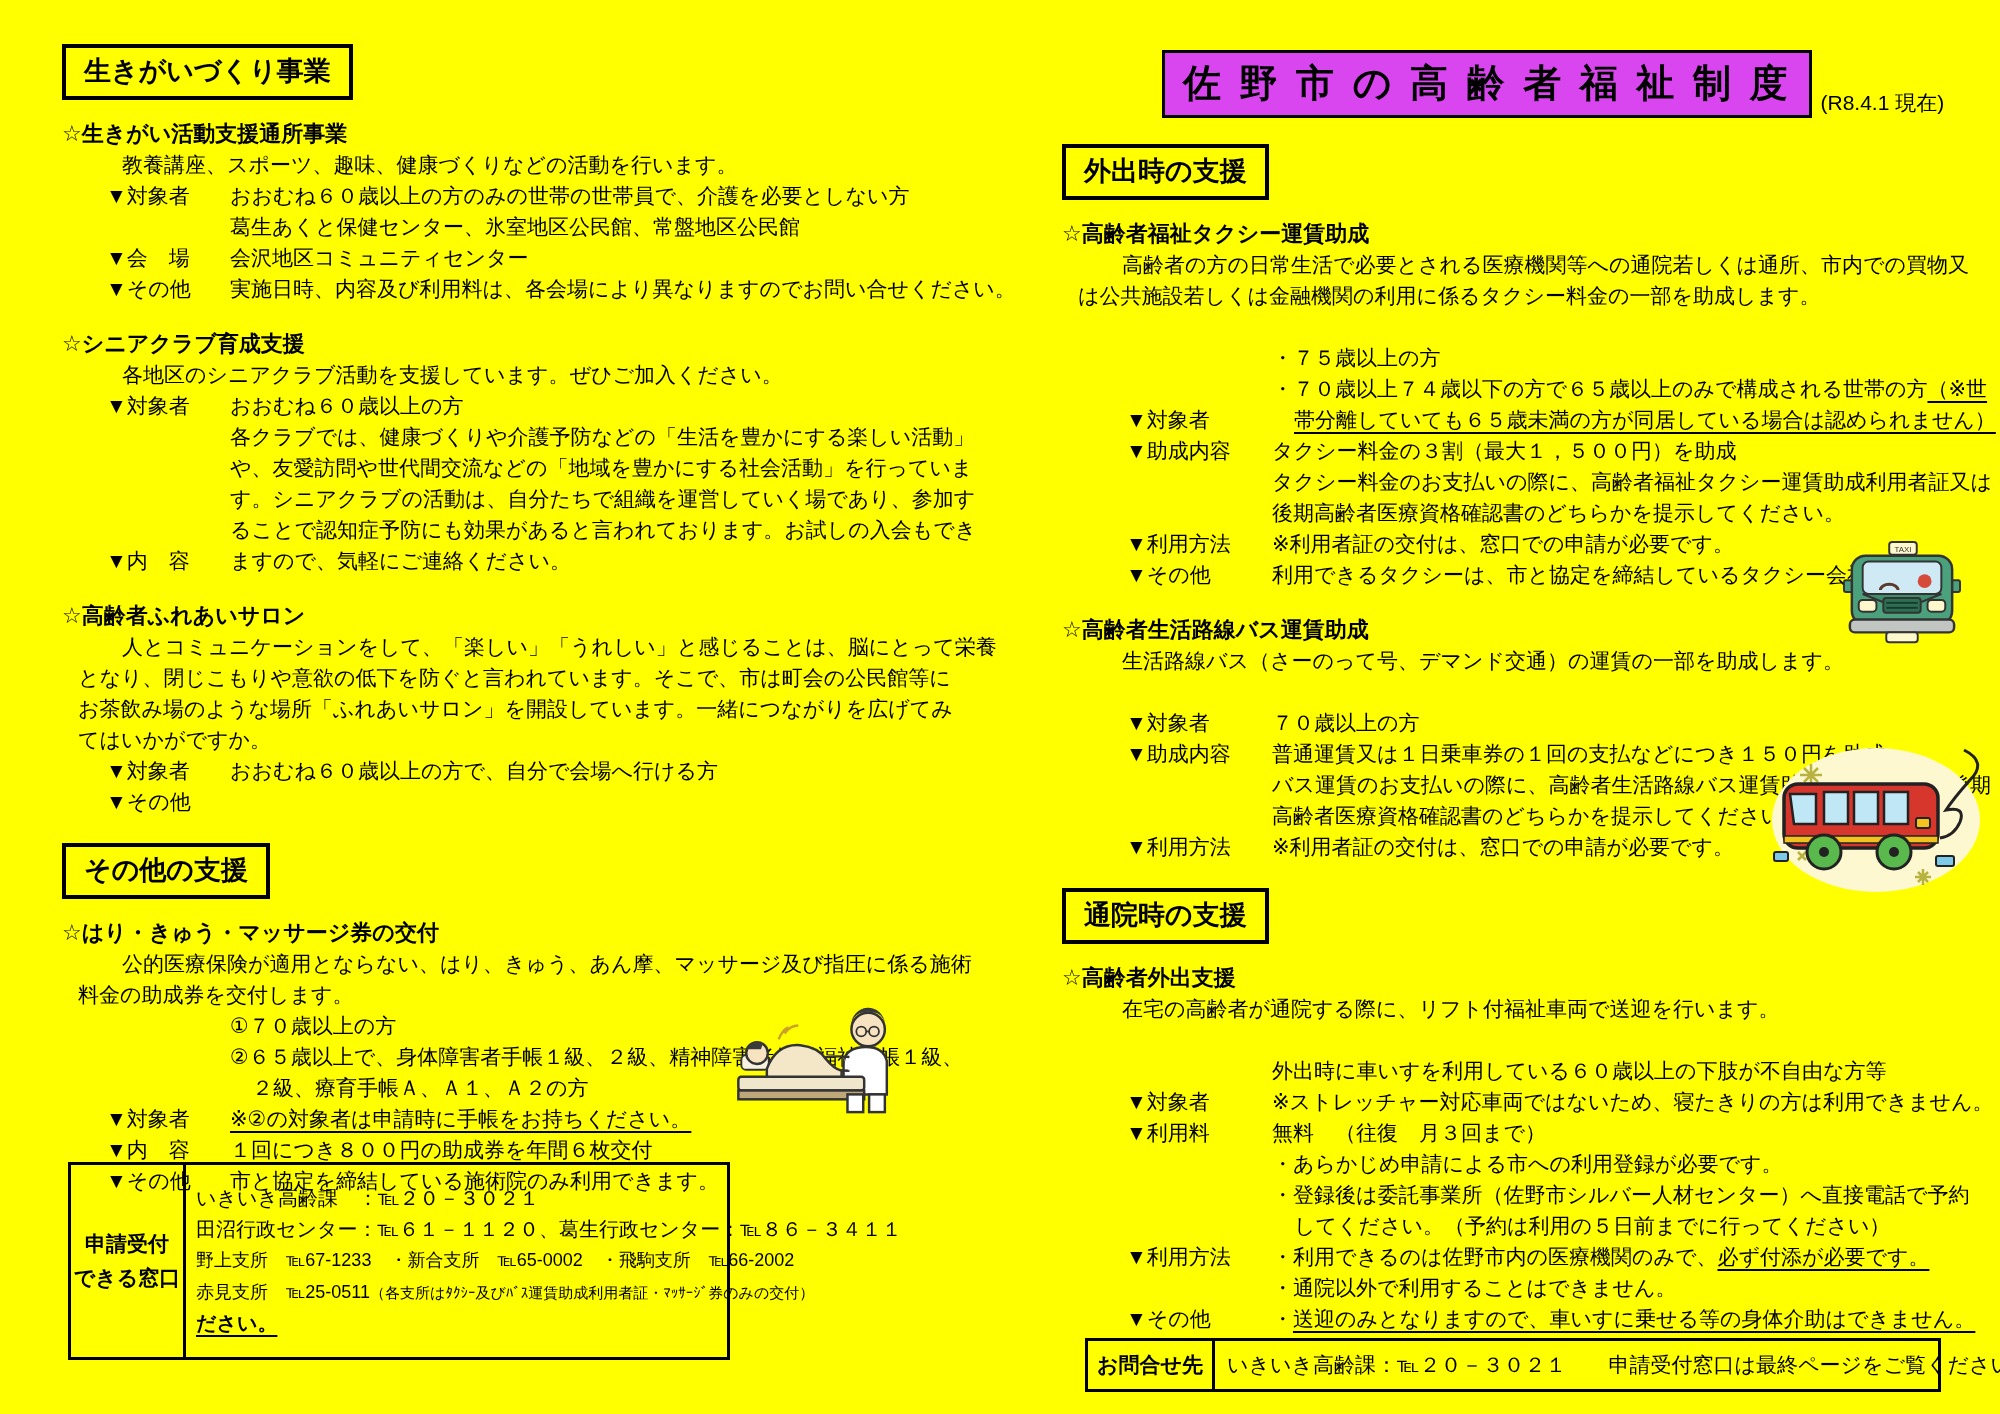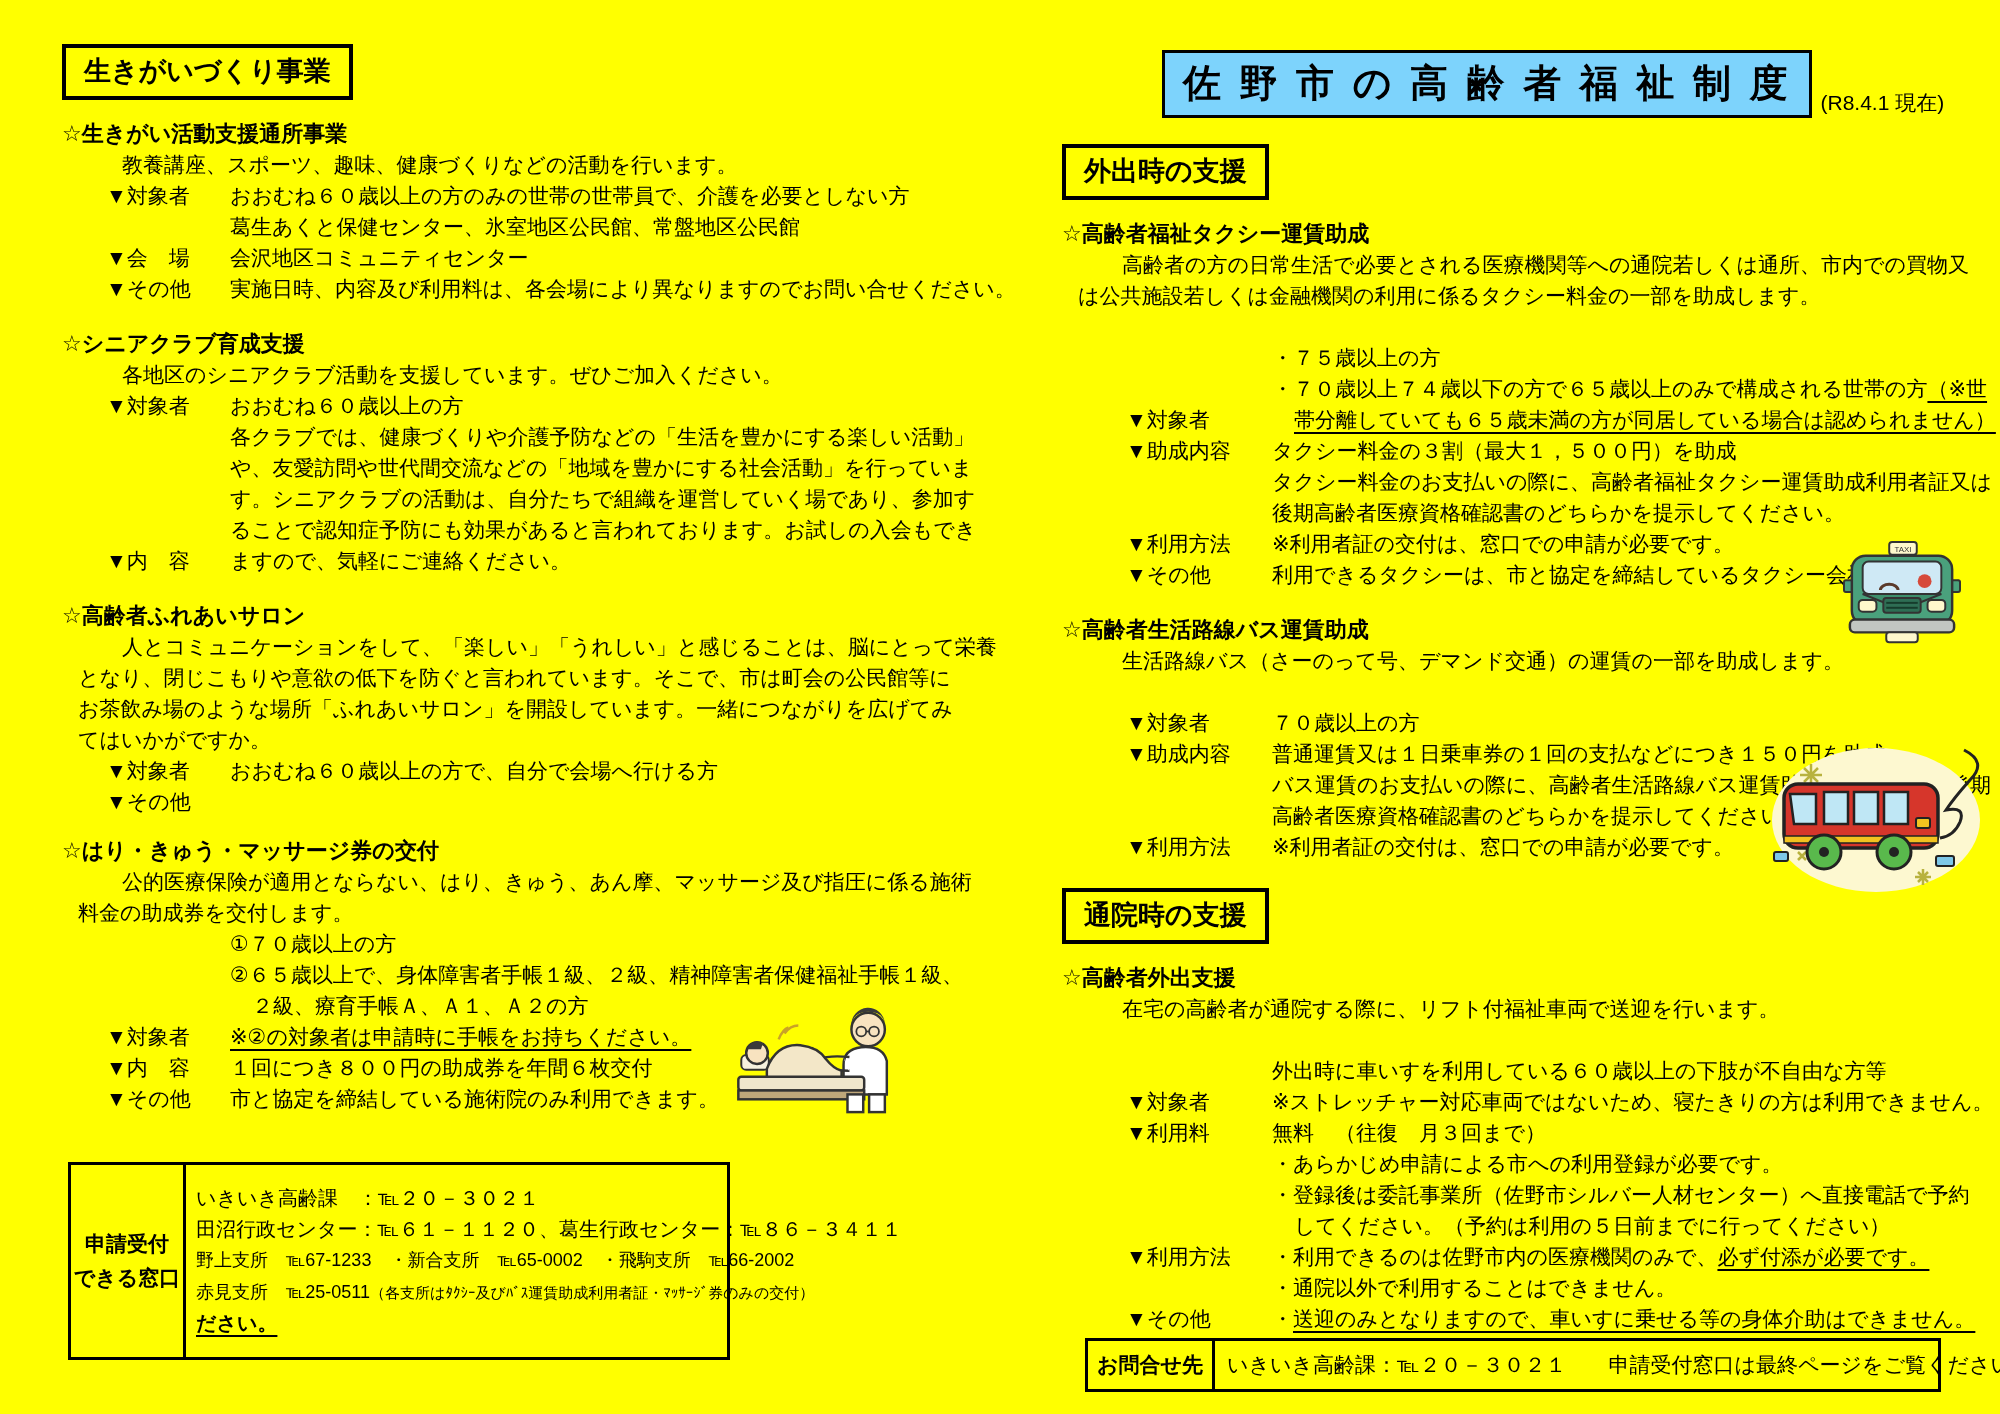--- a/index.html
+++ b/index.html
@@ -14,21 +14,21 @@
   .line{white-space:nowrap;}
   .hboxwrap{margin-top:26px;}
   .hbox{
     display:inline-block;border:4px solid #000;padding:3px 18px 5px;
     font-size:27px;font-weight:bold;line-height:40px;background:#ffff00;white-space:nowrap;
   }
   .first-hbox{margin-top:44px;}
   .titlerow{margin-top:50px;white-space:nowrap;}
   .titlebox{
     display:inline-block;margin-left:100px;border:3px solid #000;padding:4px 18px 6px;
-    font-size:38px;font-weight:bold;letter-spacing:4px;line-height:52px;background:#7dd3fc;text-align:center;
+    font-size:38px;font-weight:bold;letter-spacing:4px;line-height:52px;background:#d946ef;text-align:center;
   }
   .titlenote{font-size:21px;margin-left:8px;vertical-align:bottom;}
   .prog{margin-top:0;}
   .ptitle{font-size:22px;font-weight:bold;line-height:31px;margin-top:24px;white-space:nowrap;}
   .ptitle.tight{margin-top:18px;}
   .par{margin-left:16px;}
   .findent{text-indent:44px;}
   .row{display:flex;margin-left:44px;align-items:flex-end;}
   .col-right .row{margin-left:64px;}
   .rlabel{width:124px;flex:none;white-space:nowrap;}
@@ -129,20 +129,23 @@
         <div class="rlabel">▼対象者</div>
         <div class="rcontent">
           <div class="line">おおむね６０歳以上の方で、自分で会場へ行ける方</div>
         </div>
       </div>
       <div class="row">
         <div class="rlabel">▼その他</div>
       </div>
     </div>
 
+    <div class="hboxwrap">
+      <span class="hbox">その他の支援</span>
+    </div>
 
     <div class="prog">
       <div class="ptitle tight">☆はり・きゅう・マッサージ券の交付</div>
       <div class="line par findent">公的医療保険が適用とならない、はり、きゅう、あん摩、マッサージ及び指圧に係る施術</div>
       <div class="line par">料金の助成券を交付します。</div>
       <div class="row">
         <div class="rlabel">▼対象者</div>
         <div class="rcontent">
           <div class="line">①７０歳以上の方</div>
           <div class="line">②６５歳以上で、身体障害者手帳１級、２級、精神障害者保健福祉手帳１級、</div>

